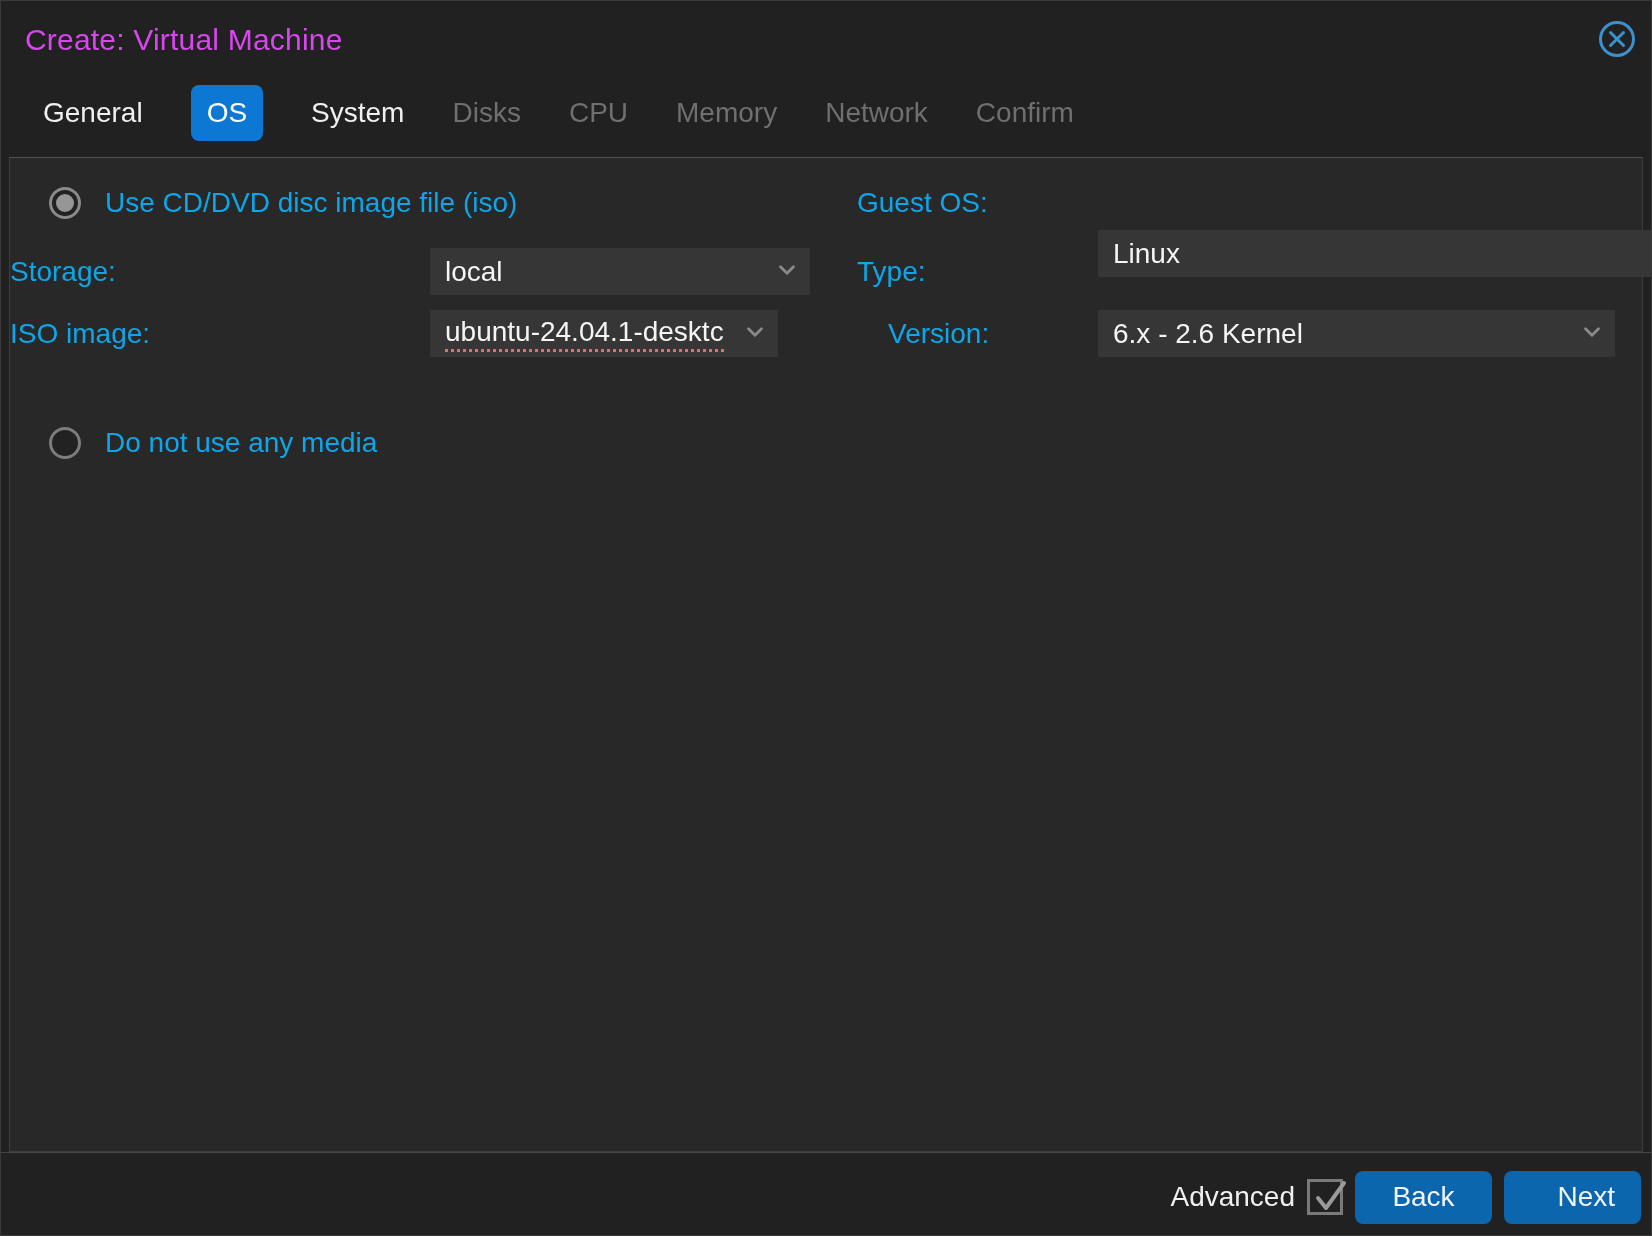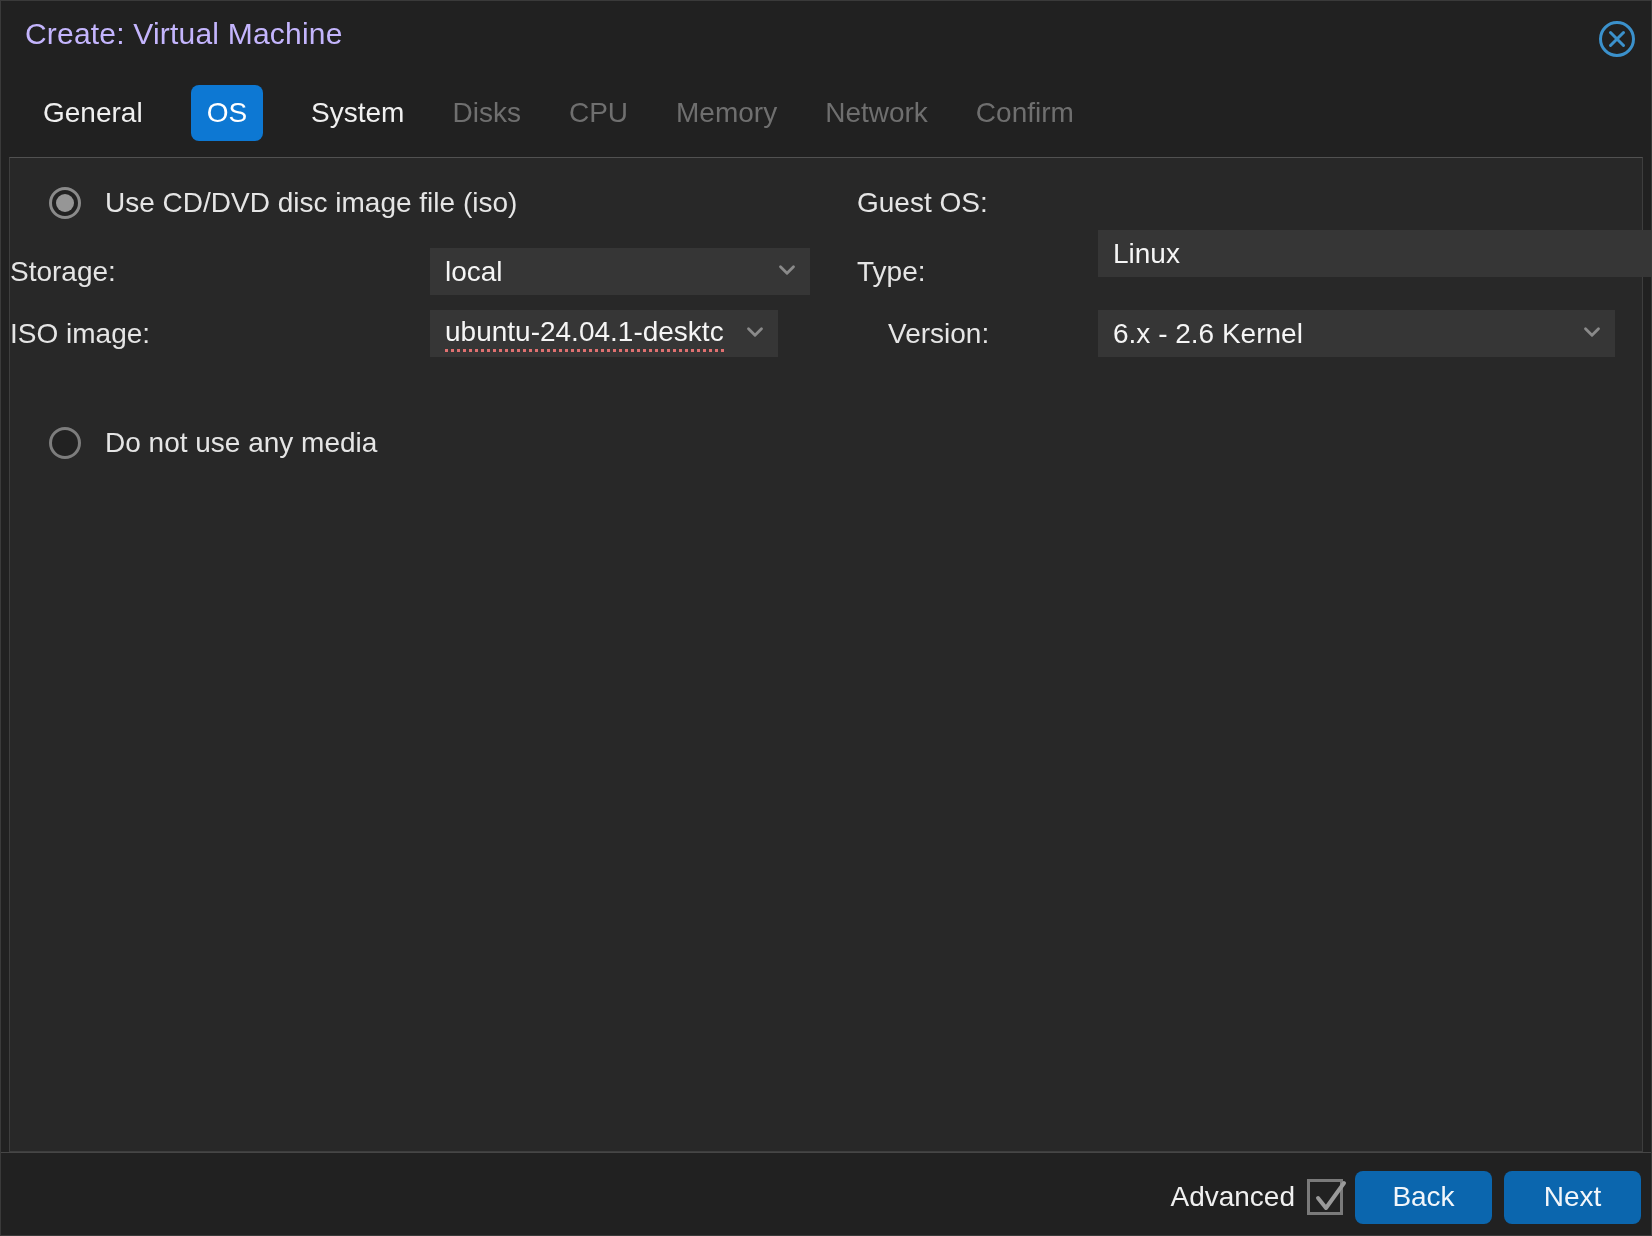--- a/index.html
+++ b/index.html
@@ -11,22 +11,22 @@
     color:#f2f2f2;
     overflow:hidden;
     box-sizing:border-box;
     border:1px solid #3a3a3a;
   }
   
   .titlebar{
     position:absolute;top:0;left:0;right:0;height:78px;
   }
   .title{
-    position:absolute;left:24px;top:16px;
-    font-size:30px;color:#c4b5fd;letter-spacing:.2px;
+    position:absolute;left:24px;top:22px;
+    font-size:30px;color:#d946ef;letter-spacing:.2px;
   }
   .close-btn{
     position:absolute;top:19px;right:13px;width:42px;height:42px;
     display:flex;align-items:center;justify-content:center;cursor:pointer;
   }
   
   .tabs{
     position:absolute;top:84px;left:42px;right:20px;height:56px;
     display:flex;align-items:center;gap:48px;
     font-size:28px;
@@ -38,21 +38,21 @@
     padding:12px 16px;border-radius:8px;
   }
   
   .body-panel{
     position:absolute;top:156px;left:8px;right:8px;bottom:83px;
     background:#282828;
     border:1px solid #3e3e3e;border-top:1px solid #515151;
     box-sizing:border-box;
   }
   .row-abs{position:absolute;display:flex;align-items:center;}
-  .label{font-size:28px;color:#e5e5e5;white-space:nowrap;}
+  .label{font-size:28px;color:#0ea5e9;white-space:nowrap;}
   .label-right{text-align:left;display:block;}
   
   .radio{
     width:32px;height:32px;border-radius:50%;
     border:3px solid #7d7d7d;box-sizing:border-box;
     position:relative;flex:0 0 auto;margin-right:24px;cursor:pointer;
     background:#222;
   }
   .radio.selected{border-color:#8a8a8a;}
   .radio.selected::after{
@@ -185,16 +185,16 @@
   <div class="footer">
     <span class="adv-label">Advanced</span>
     <div class="checkbox">
       <span>
         <svg width="38" height="40" viewBox="0 0 38 40">
           <path d="M7 22 L15 32 L33 7" fill="none" stroke="#9a9a9a" stroke-width="4" stroke-linecap="round" stroke-linejoin="round"></path>
         </svg>
       </span>
     </div>
     <button class="btn">Back</button>
-    <button class="btn" style="margin-right:0;">Next</button>
+    <button class="btn" style="margin-right:0;text-align:right;">Next</button>
   </div>
 
 </div>
 
 </body></html>

